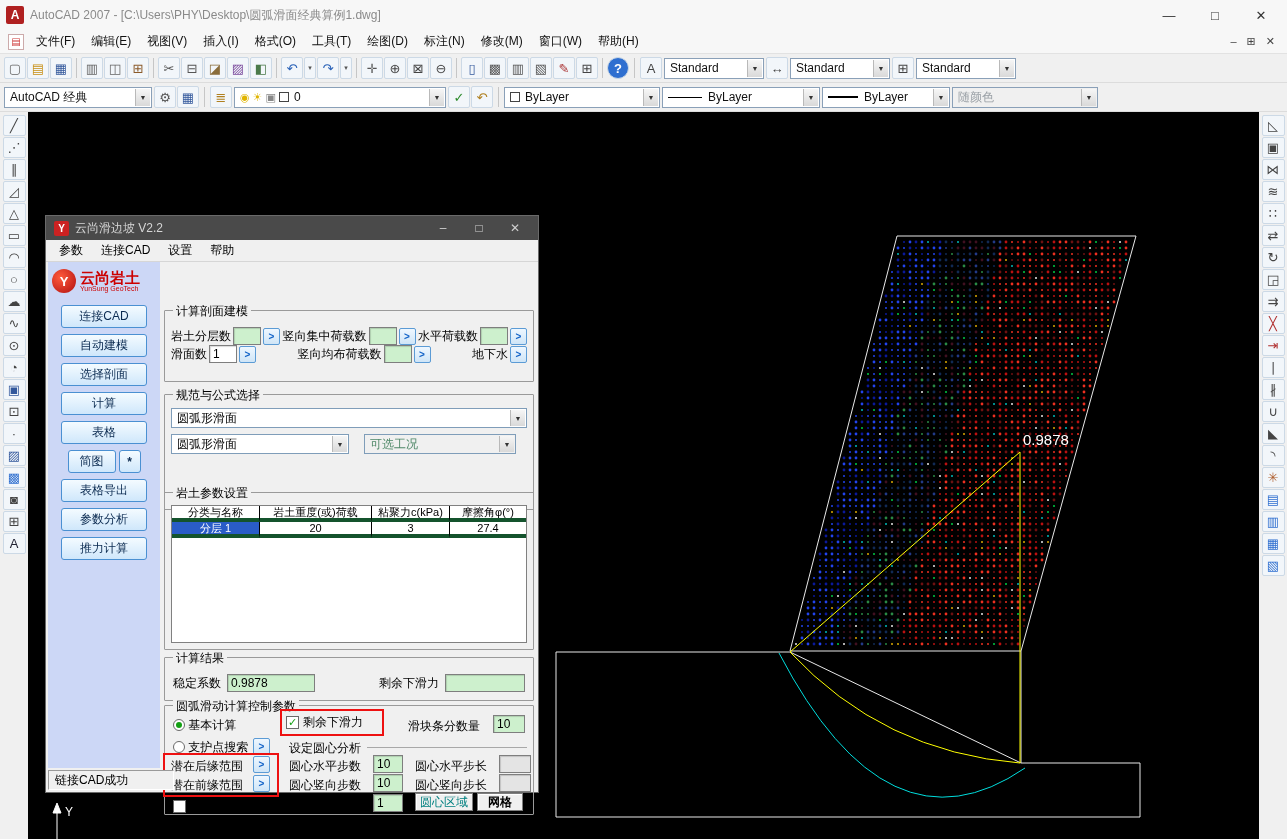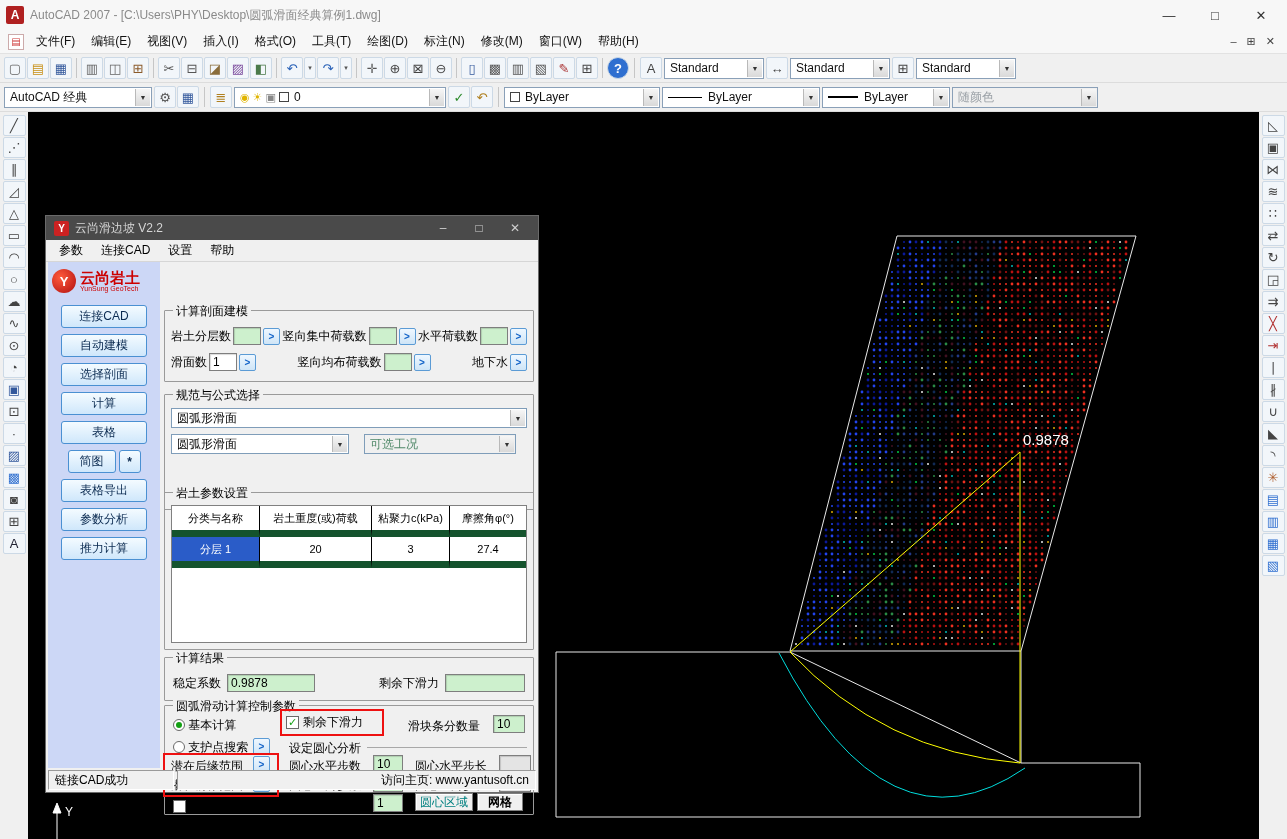--- a/index.html
+++ b/index.html
@@ -67,21 +67,21 @@
 .arrbtn{width:17px;height:17px;border:1px solid #5b9bd5;background:linear-gradient(#eef7ff,#cfe5f7);color:#1464c8;font-weight:bold;font-size:10px;line-height:13px;text-align:center;border-radius:2px;padding:0;cursor:default}
 .combo{height:20px;border:1px solid #7f9db9;background:#fff;display:flex;align-items:center;padding:0 18px 0 5px;position:relative;font-size:12px;white-space:nowrap}
 .combo.disabled{background:#f0f0f0;color:#4f8868}
 .gcol{display:flex;flex-direction:column;gap:7px;padding:14px 6px 0}
 .mrow{display:flex;justify-content:space-between}
 .cluster{display:flex;align-items:center;gap:2px}
 .row{display:flex;align-items:center;gap:5px}
 
 .ptable{position:absolute;left:6px;top:12px;right:6px;bottom:6px;background:#fff;border:1px solid #808080}
 .tgrid{display:grid;grid-template-columns:88px 112px 78px 1fr;font-size:11px}
-.hcell,.dcell{border-right:1px solid #000;border-bottom:7px solid #14532d;height:31px;display:flex;align-items:center;justify-content:center;white-space:nowrap;overflow:hidden}
+.hcell,.dcell{border-right:1px solid #000;border-bottom:4px solid #14532d;height:16px;display:flex;align-items:center;justify-content:center;white-space:nowrap;overflow:hidden}
 .hcell:last-child,.dcell:last-child{border-right:none}
 .dcell.sel{background:#2a5cc8;color:#fff}
 
 .abs{position:absolute}
 .redbox{position:absolute;border:2px solid #ee1111;display:flex;align-items:center;gap:4px;padding:2px 4px}
 .redbox2{position:absolute;border:2px solid #ee1111}
 .rdot{width:12px;height:12px;border-radius:50%;border:1px solid #6a6a6a;background:#fff;display:inline-block;vertical-align:-2px}
 .rdot.on{position:relative}
 .rdot.on::after{content:"";position:absolute;left:2px;top:2px;width:6px;height:6px;border-radius:50%;background:#14a014}
 .cbox{width:13px;height:13px;border:1px solid #6a6a6a;background:#fff;display:inline-flex;align-items:center;justify-content:center;font-size:11px;font-weight:bold;color:#14a014;vertical-align:-2px}
@@ -2941,21 +2941,21 @@
               <button class="sbtn">参数分析</button>
             </div>
             <div class="sbtn-row">
               <button class="sbtn">推力计算</button>
             </div>
           </div>
       </div>
 
       <div class="groupbox" style="left:118px;top:48px;width:370px;height:72px">
         <span class="glegend">计算剖面建模</span>
-        <div id="modeling-rows" class="gcol" style="gap:8px;padding-top:16px">
+        <div id="modeling-rows" class="gcol" style="gap:0;padding-top:16px">
             <div class="mrow">
               <div class="cluster">
                 <span class="lbl">岩土分层数</span>
                 <div class="field small green"></div>
                 <button class="arrbtn">&gt;</button>
               </div>
               <div class="cluster">
                 <span class="lbl">竖向集中荷载数</span>
                 <div class="field small green"></div>
                 <button class="arrbtn">&gt;</button>
@@ -3082,17 +3082,16 @@
         <div class="field gray abs" style="left:334px;top:49px;width:32px"></div>
         <span class="abs lbl" style="left:250px;top:71px">圆心竖向步长</span>
         <div class="field gray abs" style="left:334px;top:68px;width:32px"></div>
 
         <button class="smallbtn teal abs" style="left:250px;top:87px;width:58px">圆心区域</button>
         <button class="smallbtn bold abs" style="left:312px;top:87px;width:46px">网格</button>
       </div>
 
       <div class="dstatus">
         <div class="scell left">链接CAD成功</div>
-        <div class="scell right">访问主页: www.yantusoft.cn</div>
       </div>
     </div>
   </div>
 </div>
 
 </body></html>

